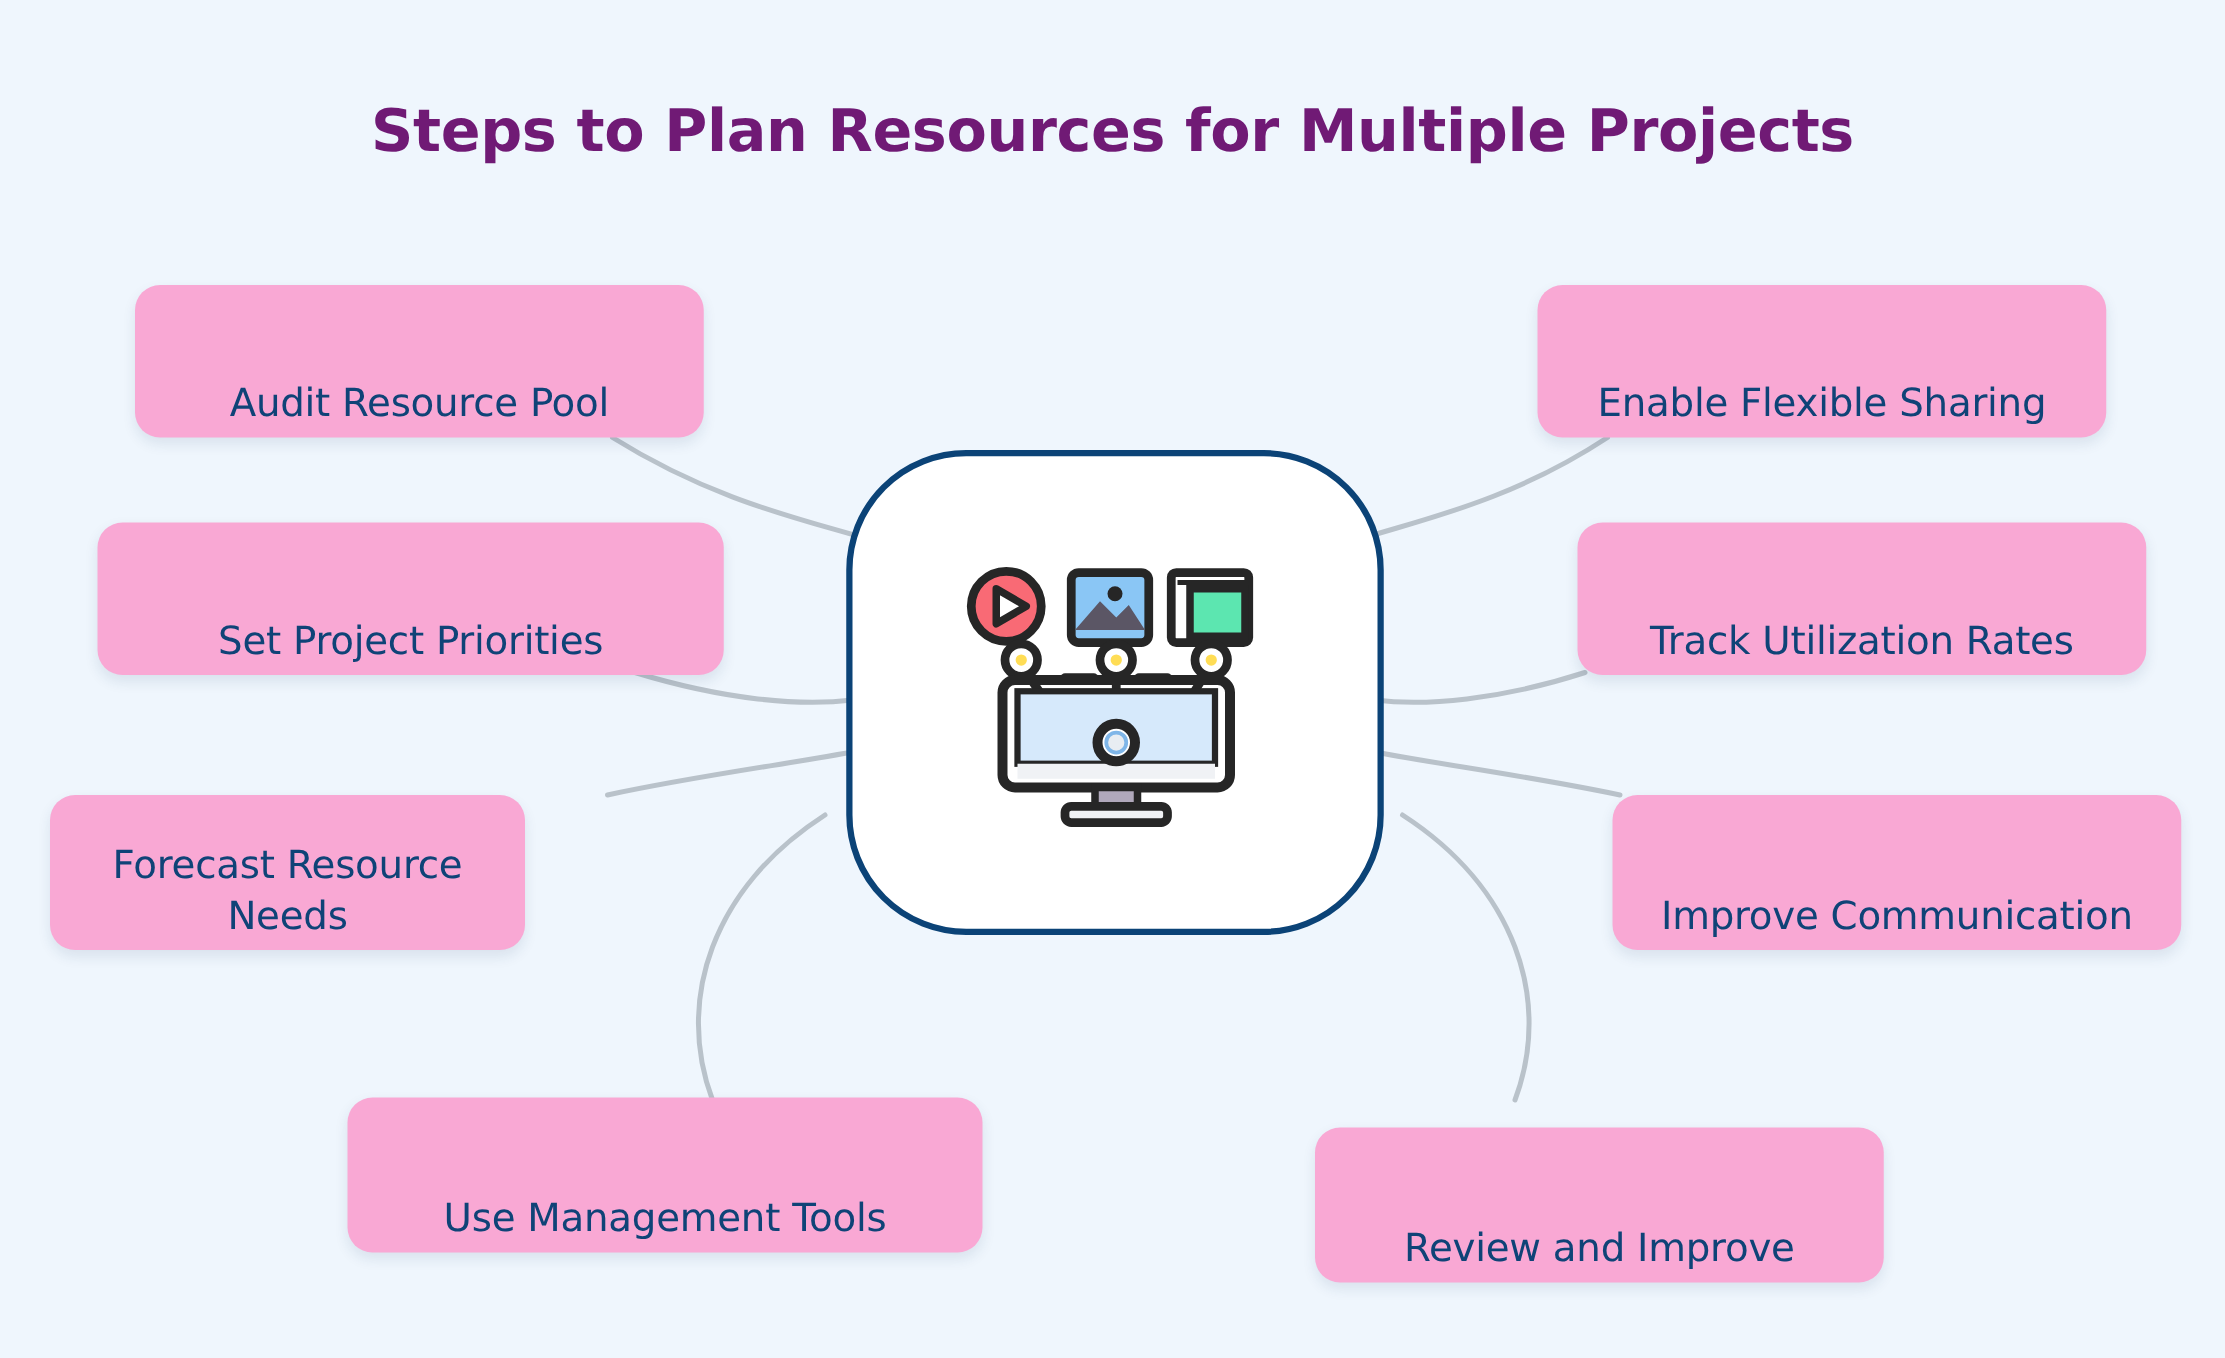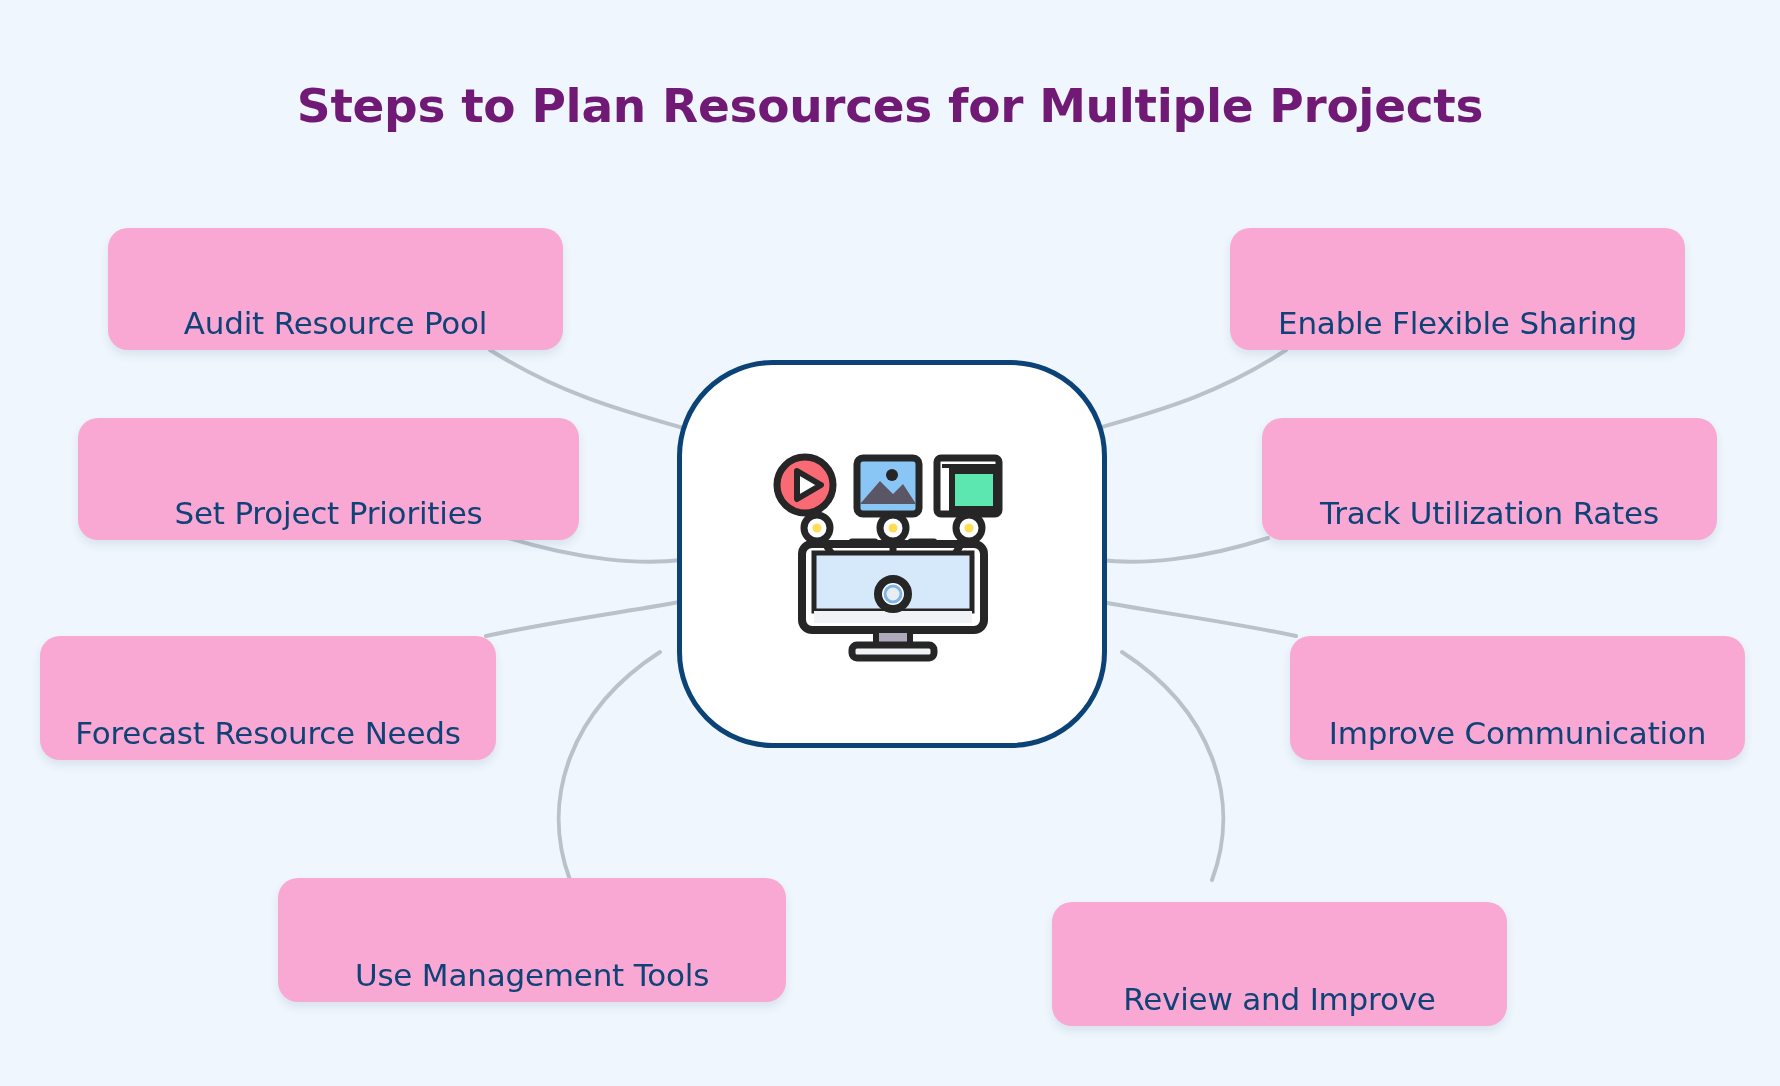--- a/index.html
+++ b/index.html
@@ -64,21 +64,21 @@
     line-height: 1.32;
     text-align: center;
     font-family: "DejaVu Sans", sans-serif;
     font-weight: 400;
     letter-spacing: -0.2px;
   }
 
   
   .card-audit      { left: 108px;  top: 228px; width: 455px; height: 122px; }
   .card-priorities { left: 78px;   top: 418px; width: 501px; height: 122px; }
-  .card-forecast   { left: 40px;   top: 636px; width: 456px; height: 124px; }
+  .card-forecast   { left: 40px;   top: 636px; width: 380px; height: 124px; }
   .card-tools      { left: 278px;  top: 878px; width: 508px; height: 124px; }
 
   .card-flexible   { left: 1208px; top: 228px; width: 455px; height: 122px; margin-left: 22px; }
   .card-track      { left: 1262px; top: 418px; width: 455px; height: 122px; }
   .card-improve    { left: 1290px; top: 636px; width: 455px; height: 124px; }
   .card-review     { left: 1052px; top: 878px; width: 455px; height: 124px; margin-top: 24px; }
 
   
   .hub {
     position: absolute;

